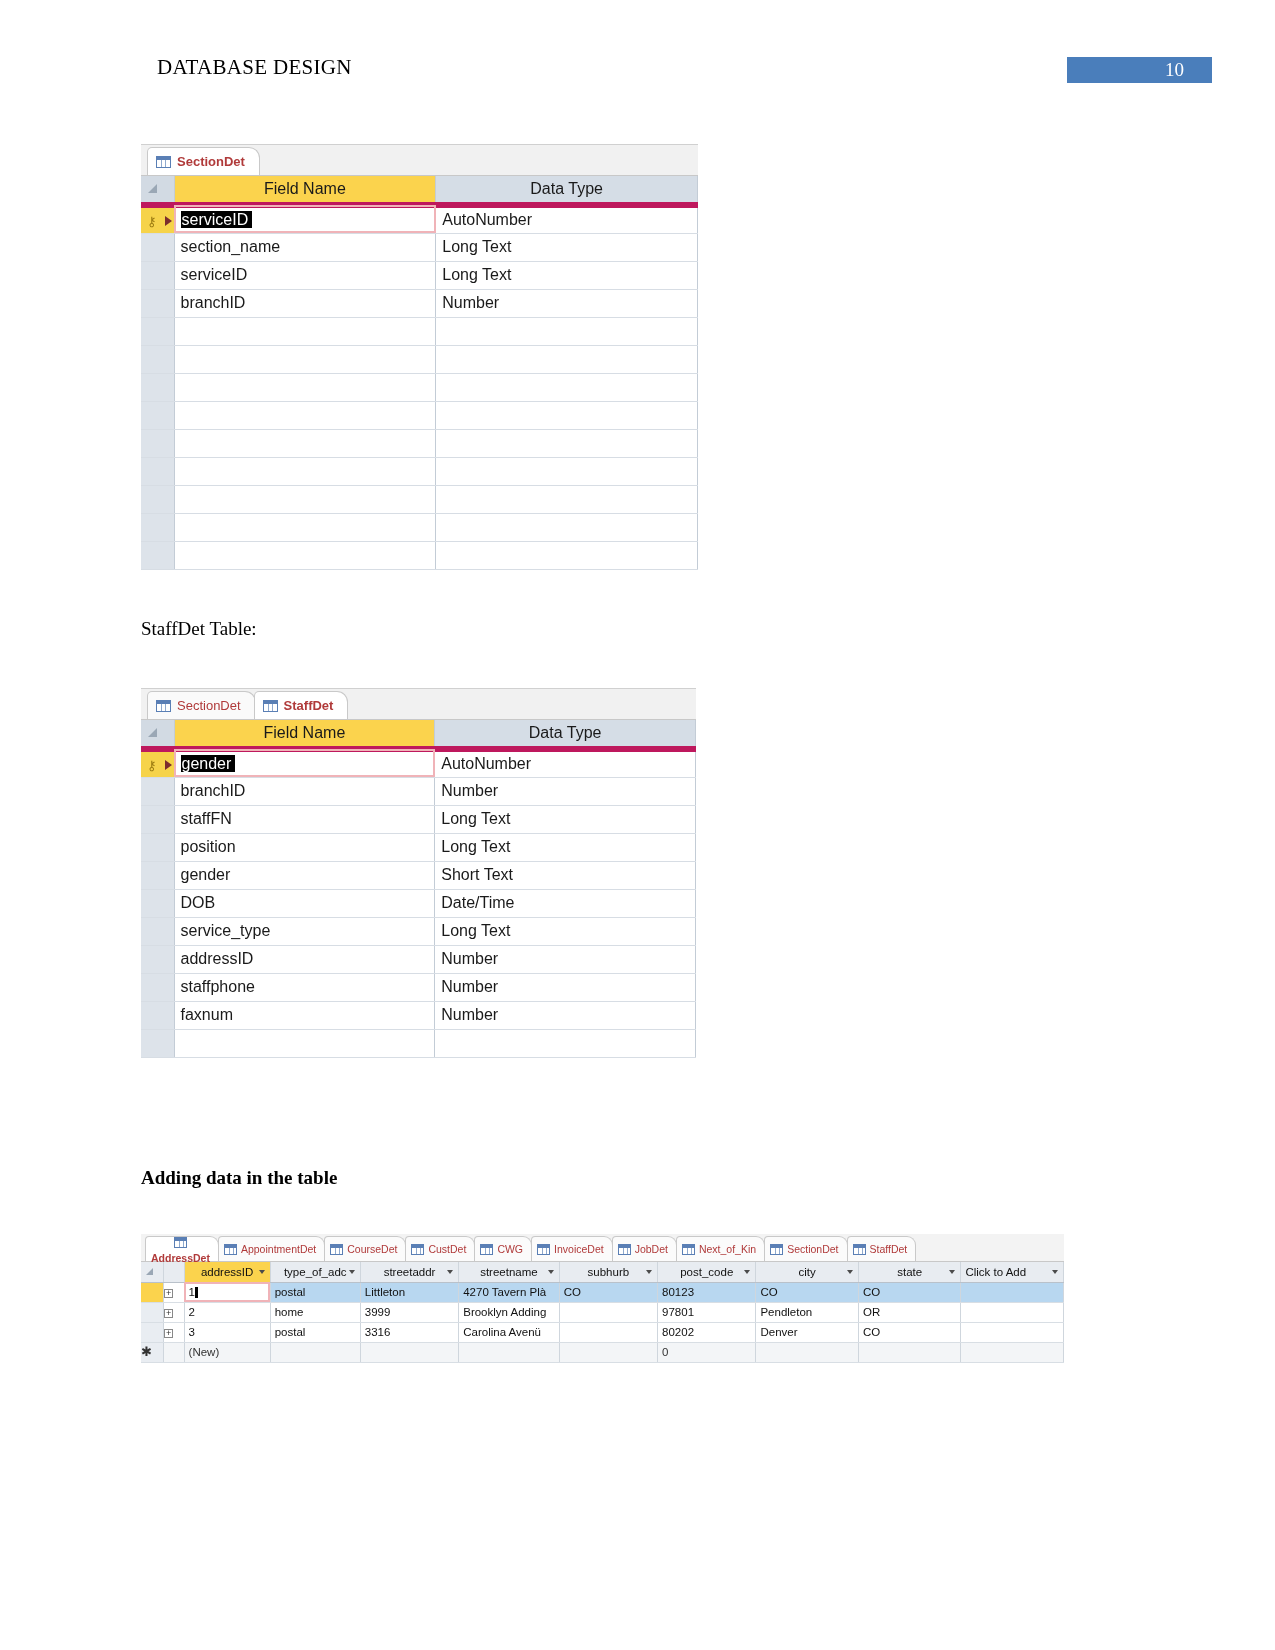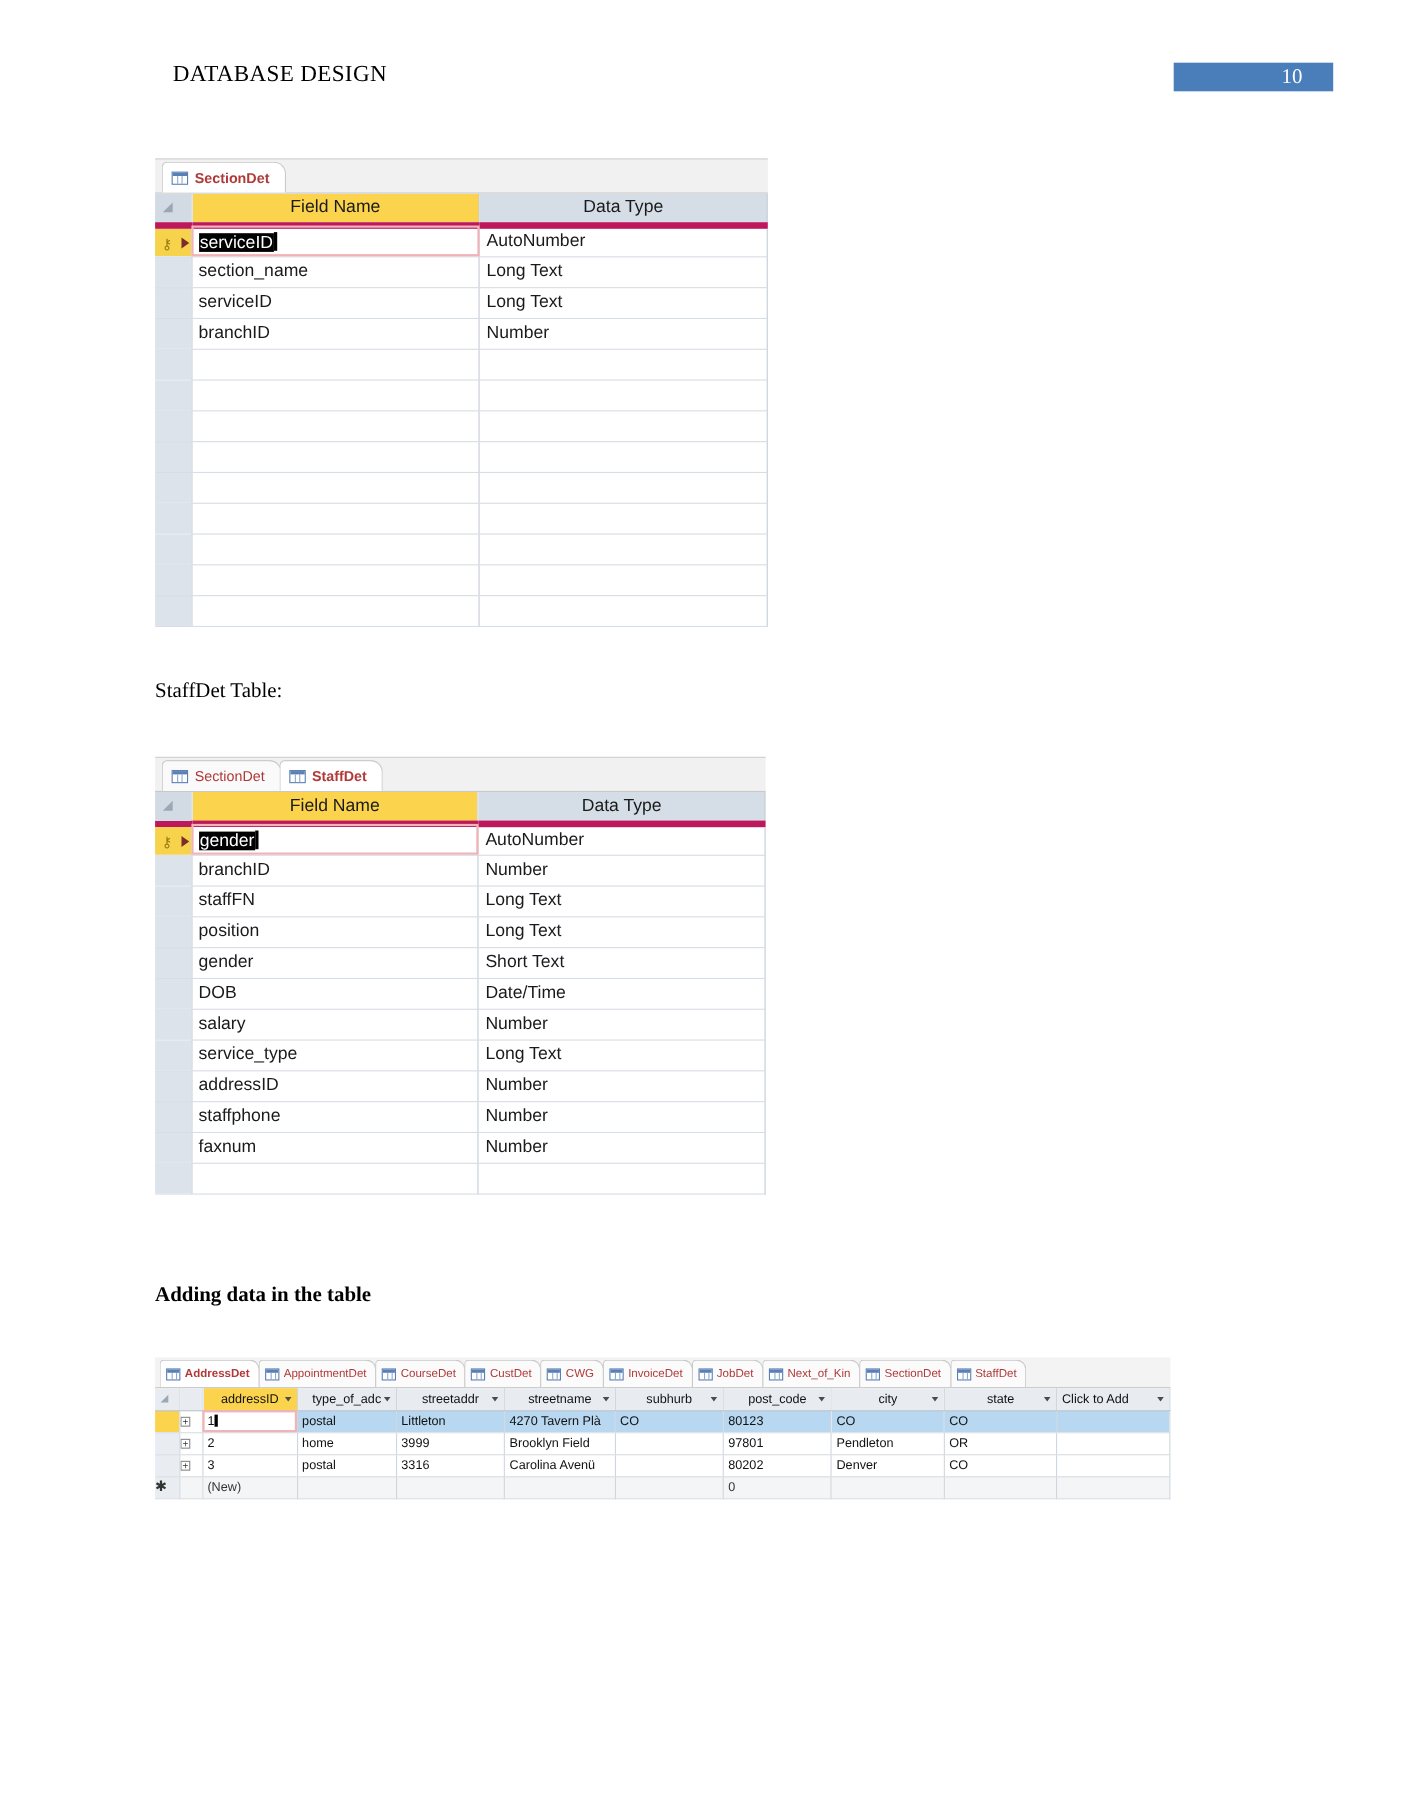--- a/index.html
+++ b/index.html
@@ -158,21 +158,21 @@
     border:1px solid #c9c9c9;
     border-bottom:none;
     border-top-left-radius:4px;
     border-top-right-radius:9px;
     margin-right:-1px;
     font-family:"Liberation Sans", sans-serif;
     font-size:10.5px;
     color:#b03a3a;
     white-space:nowrap;
   }
-  .ds-tab.active { background:#fff; font-weight:bold; z-index:3; }
+  .ds-tab.active { background:#fff; font-weight:bold; z-index:3;flex-direction:column; }
   .tbl-icon.sm { width:13px; height:11px; }
 
   .dsheet { width:100%; border-collapse:collapse; table-layout:fixed; }
   .dsheet th, .dsheet td {
     font-family:"Liberation Sans", sans-serif;
     font-size:11.5px;
     color:#111;
     height:20px;
     padding:0 4px;
     border-right:1px solid #cfd6dd;
@@ -358,25 +358,20 @@
         </tr>
         <tr>
           <td class="col-sel"></td>
           <td class="td-field"><span>gender</span></td>
           <td class="td-type"><span>Short Text</span></td>
         </tr>
         <tr>
           <td class="col-sel"></td>
           <td class="td-field"><span>DOB</span></td>
           <td class="td-type"><span>Date/Time</span></td>
-        </tr>
-        <tr>
-          <td class="col-sel"></td>
-          <td class="td-field"><span>salary</span></td>
-          <td class="td-type"><span>Number</span></td>
         </tr>
         <tr>
           <td class="col-sel"></td>
           <td class="td-field"><span>service_type</span></td>
           <td class="td-type"><span>Long Text</span></td>
         </tr>
         <tr>
           <td class="col-sel"></td>
           <td class="td-field"><span>addressID</span></td>
           <td class="td-type"><span>Number</span></td>
@@ -487,21 +482,21 @@
           <td class=""><span>CO</span></td>
           <td class=""><span>CO</span></td>
           <td></td>
         </tr>
         <tr class="">
           <td class="ds-rowsel"></td>
           <td class="ds-expand"><span class="plusbox">+</span></td>
           <td class="num "><span>2</span></td>
           <td class=""><span>home</span></td>
           <td class=""><span>3999</span></td>
-          <td class=""><span>Brooklyn Field</span></td>
+          <td class=""><span>Brooklyn Adding</span></td>
           <td class=""><span></span></td>
           <td class="num "><span>97801</span></td>
           <td class=""><span>Pendleton</span></td>
           <td class=""><span>OR</span></td>
           <td></td>
         </tr>
         <tr class="">
           <td class="ds-rowsel"></td>
           <td class="ds-expand"><span class="plusbox">+</span></td>
           <td class="num "><span>3</span></td>

